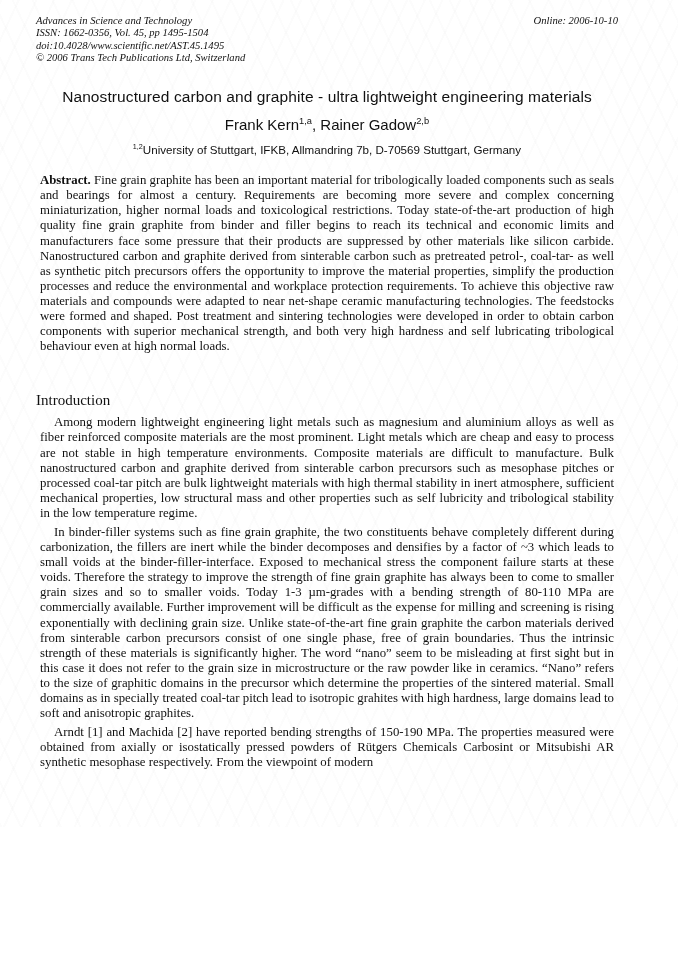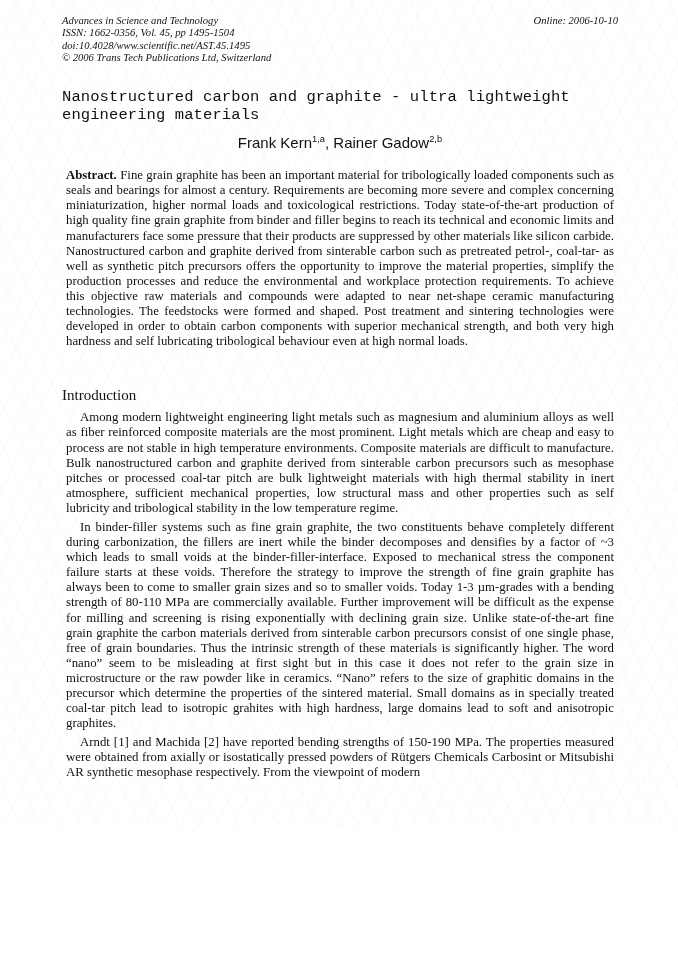--- a/index.html
+++ b/index.html
@@ -5,21 +5,21 @@
   html, body {
     margin: 0;
     padding: 0;
     background: #ffffff;
   }
   .page {
     position: relative;
     width: 678px;
     height: 827px;
     box-sizing: border-box;
-    padding: 15px 60px 0 62px;
+    padding: 15px 60px 0 36px;
     background:
       repeating-linear-gradient(115deg, rgba(0,0,0,0.012) 0 2px, transparent 2px 16px),
       repeating-linear-gradient(65deg, rgba(0,0,0,0.010) 0 2px, transparent 2px 18px),
       #ffffff;
     font-family: "Liberation Serif", "DejaVu Serif", serif;
     color: #111111;
     overflow: hidden;
   }
   
   .header {
@@ -28,24 +28,24 @@
     align-items: flex-start;
     font-style: italic;
     font-size: 10.6px;
     line-height: 12.3px;
     margin-bottom: 24px;
   }
   .header-left div { white-space: nowrap; }
   .header-right { white-space: nowrap; }
   
   .title {
-    font-family: Liberation Mono, monospace;
+    font-family: Liberation Sans, sans-serif;
     font-weight: normal;
     font-size: 15.5px;
-    text-align: left;
+    text-align: center;
     margin: 24px 0 0 0;
     letter-spacing: 0.1px;
   }
   .authors {
     font-family: "Liberation Sans", "DejaVu Sans", sans-serif;
     font-size: 15px;
     text-align: center;
     margin-top: 10px;
   }
   .affiliation, .emails {
@@ -95,20 +95,21 @@
       <div>doi:10.4028/www.scientific.net/AST.45.1495</div>
       <div>© 2006 Trans Tech Publications Ltd, Switzerland</div>
     </div>
     <div class="header-right">Online: 2006-10-10</div>
   </div>
 
   <h1 class="title">Nanostructured carbon and graphite - ultra lightweight engineering materials</h1>
 
   <div class="authors"><span>Frank Kern</span><sup>1,a</sup><span>, Rainer Gadow</span><sup>2,b</sup></div>
 
+  <div class="affiliation"><sup>1,2</sup><span>University of Stuttgart, IFKB, Allmandring 7b, D-70569 Stuttgart, Germany</span></div>
 
 
 
   <p class="abstract"><span class="label">Abstract.</span><span> Fine grain graphite has been an important material for tribologically loaded components such as seals and bearings for almost a century. Requirements are becoming more severe and complex concerning miniaturization, higher normal loads and toxicological restrictions. Today state-of-the-art production of high quality fine grain graphite from binder and filler begins to reach its technical and economic limits and manufacturers face some pressure that their products are suppressed by other materials like silicon carbide. Nanostructured carbon and graphite derived from sinterable carbon such as pretreated petrol-, coal-tar- as well as synthetic pitch precursors offers the opportunity to improve the material properties, simplify the production processes and reduce the environmental and workplace protection requirements. To achieve this objective raw materials and compounds were adapted to near net-shape ceramic manufacturing technologies. The feedstocks were formed and shaped. Post treatment and sintering technologies were developed in order to obtain carbon components with superior mechanical strength, and both very high hardness and self lubricating tribological behaviour even at high normal loads.</span></p>
 
   <h2 class="section-heading">Introduction</h2>
 
   <p class="body-par">Among modern lightweight engineering light metals such as magnesium and aluminium alloys as well as fiber reinforced composite materials are the most prominent. Light metals which are cheap and easy to process are not stable in high temperature environments. Composite materials are difficult to manufacture. Bulk nanostructured carbon and graphite derived from sinterable carbon precursors such as mesophase pitches or processed coal-tar pitch are bulk lightweight materials with high thermal stability in inert atmosphere, sufficient mechanical properties, low structural mass and other properties such as self lubricity and tribological stability in the low temperature regime.</p>
   <p class="body-par">In binder-filler systems such as fine grain graphite, the two constituents behave completely different during carbonization, the fillers are inert while the binder decomposes and densifies by a factor of ~3 which leads to small voids at the binder-filler-interface. Exposed to mechanical stress the component failure starts at these voids. Therefore the strategy to improve the strength of fine grain graphite has always been to come to smaller grain sizes and so to smaller voids. Today 1-3 µm-grades with a bending strength of 80-110 MPa are commercially available. Further improvement will be difficult as the expense for milling and screening is rising exponentially with declining grain size. Unlike state-of-the-art fine grain graphite the carbon materials derived from sinterable carbon precursors consist of one single phase, free of grain boundaries. Thus the intrinsic strength of these materials is significantly higher. The word “nano” seem to be misleading at first sight but in this case it does not refer to the grain size in microstructure or the raw powder like in ceramics. “Nano” refers to the size of graphitic domains in the precursor which determine the properties of the sintered material. Small domains as in specially treated coal-tar pitch lead to isotropic grahites with high hardness, large domains lead to soft and anisotropic graphites.</p>
   <p class="body-par">Arndt [1] and Machida [2] have reported bending strengths of 150-190 MPa. The properties measured were obtained from axially or isostatically pressed powders of Rütgers Chemicals Carbosint or Mitsubishi AR synthetic mesophase respectively. From the viewpoint of modern</p>

